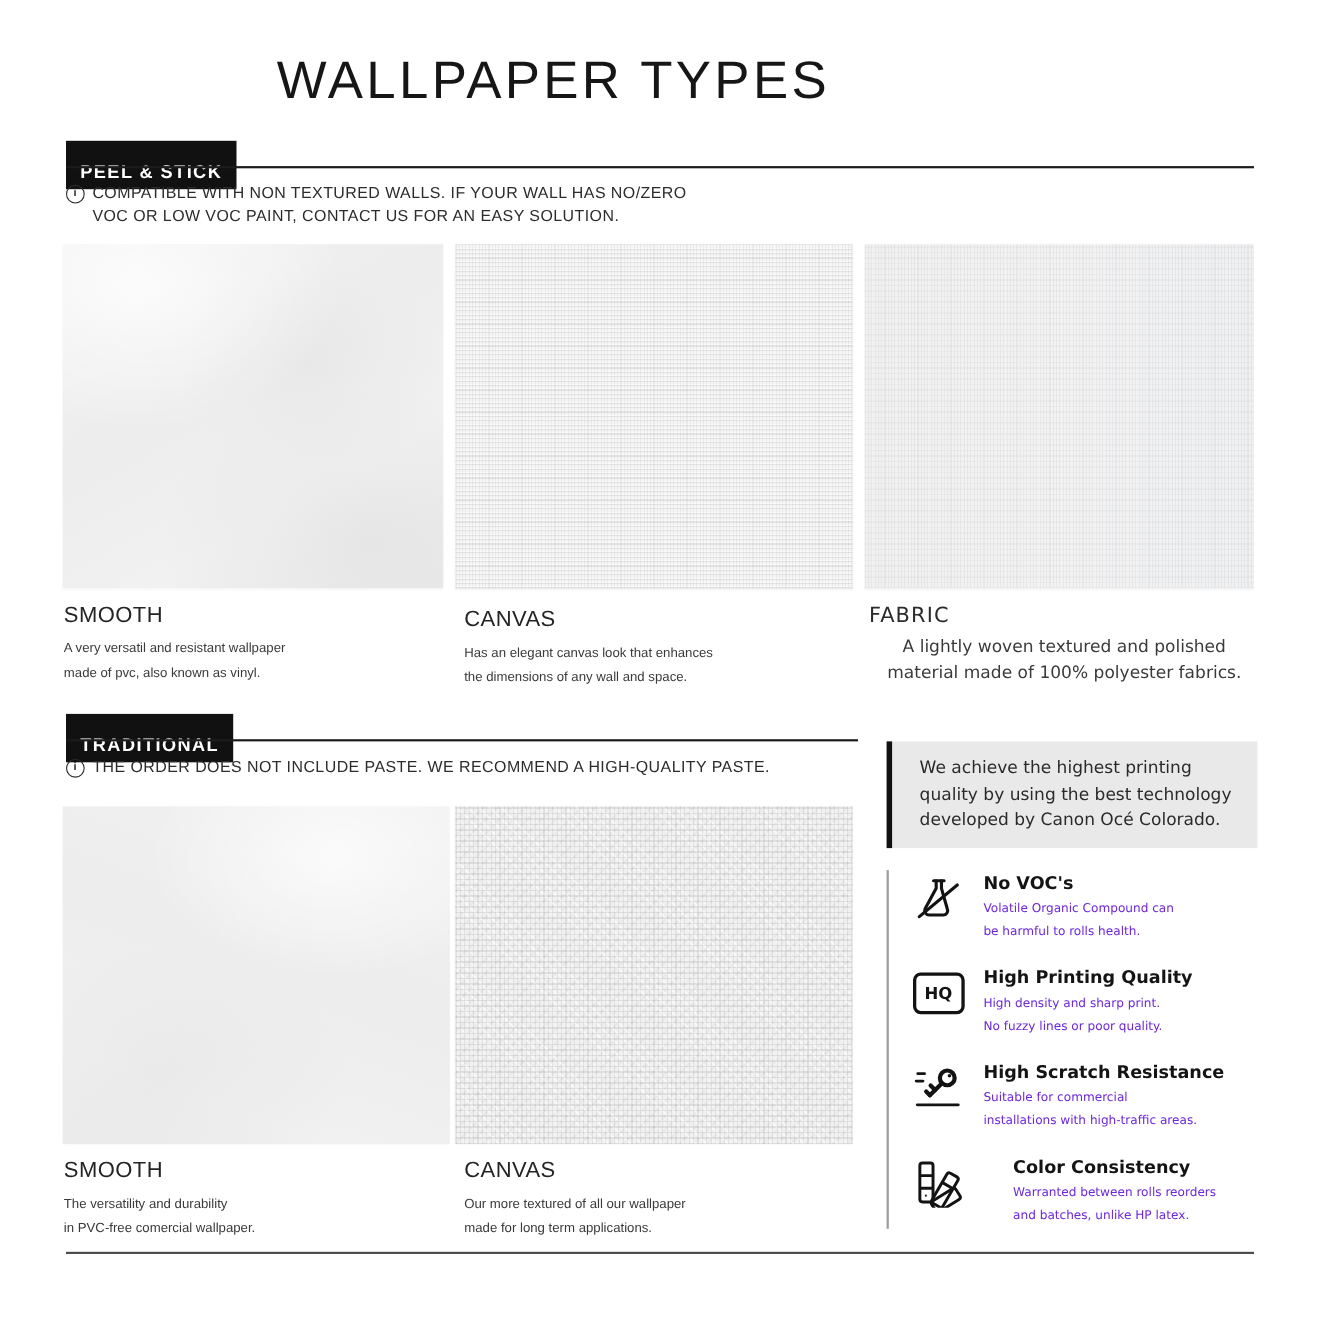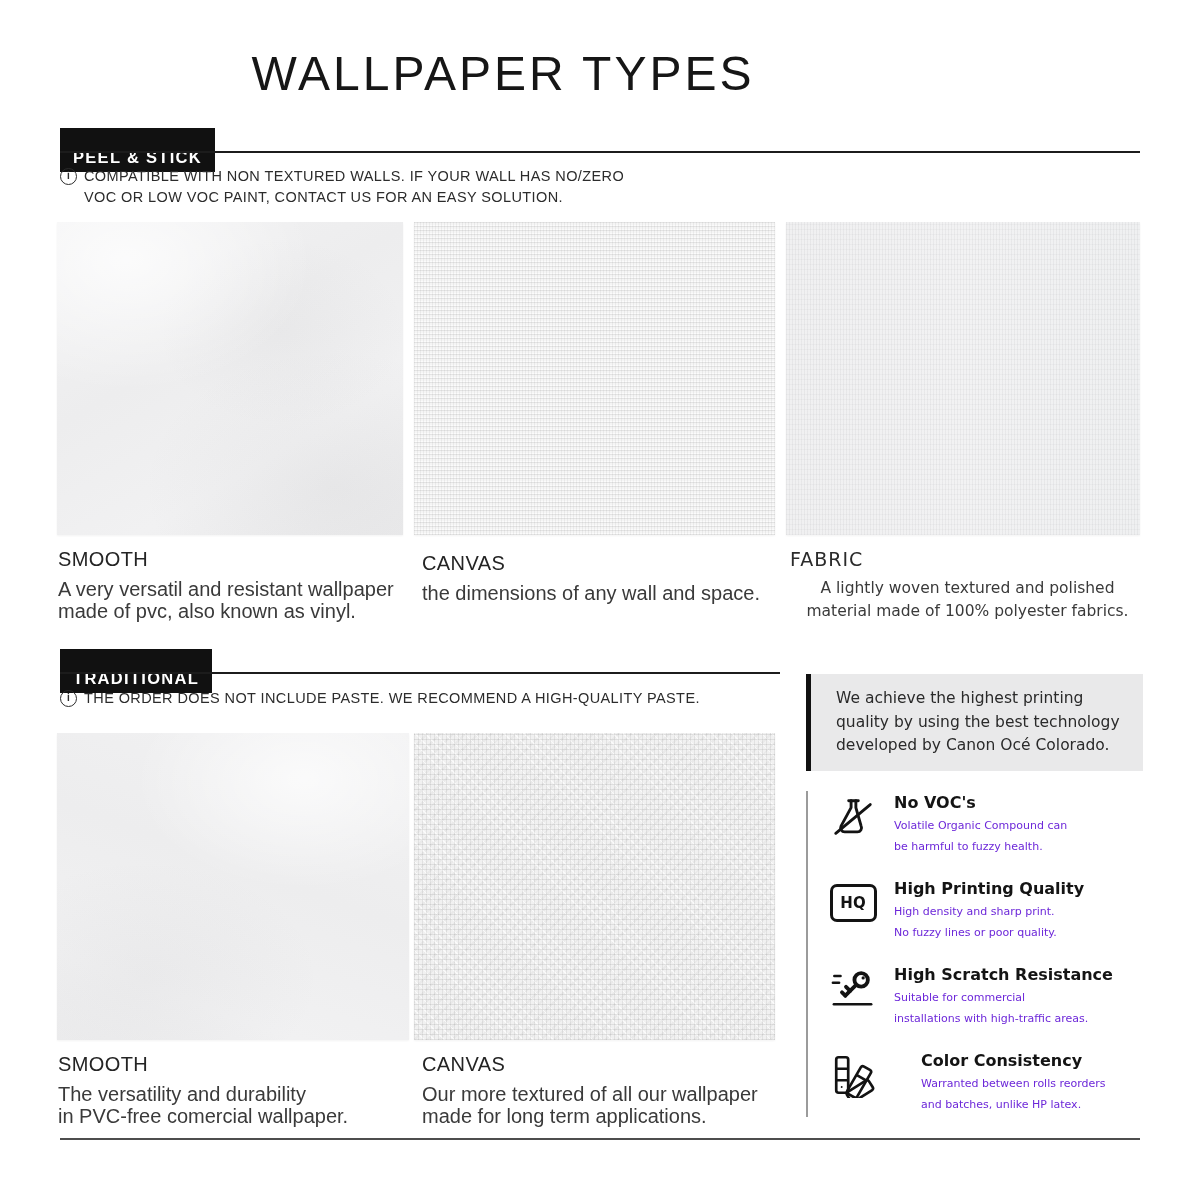--- a/index.html
+++ b/index.html
@@ -43,21 +43,21 @@
     linear-gradient(200deg,#f2f2f3 0%,#ededee 45%,#f1f1f2 80%,#ededee 100%);}
   .tex-burlap{background:
     repeating-linear-gradient(0deg, rgba(100,100,100,.13) 0 1px, rgba(0,0,0,0) 1px 5px),
     repeating-linear-gradient(90deg, rgba(100,100,100,.11) 0 1px, rgba(0,0,0,0) 1px 4px),
     repeating-linear-gradient(45deg, rgba(255,255,255,.65) 0 1px, rgba(0,0,0,0) 1px 7px),
     repeating-linear-gradient(135deg, rgba(100,100,100,.05) 0 2px, rgba(0,0,0,0) 2px 9px),
     #f1f1f1;}
 
   
   .cap-name{font-size:20px;font-weight:500;letter-spacing:.4px;color:#242424;}
-  .cap-desc{margin-top:7px;font-size:20px;line-height:22px;color:#3a3a3a;}
+  .cap-desc{margin-top:7px;font-size:12px;line-height:22px;color:#3a3a3a;}
   .round .cap-name{font-family:"DejaVu Sans",sans-serif;font-size:19px;letter-spacing:1px;color:#2b2b2b;}
   .round .cap-desc{font-family:"DejaVu Sans",sans-serif;font-size:15.5px;line-height:23px;text-align:center;}
 
   
   .quote-box{left:806px;top:674px;width:337px;height:97px;box-sizing:border-box;
     background:#e9e9ea;border-left:5px solid #111;padding:13px 10px 0 25px;
     font-family:"DejaVu Sans",sans-serif;font-size:15.5px;line-height:23.5px;color:#2a2a2a;}
   .v-rule{left:806px;top:791px;width:2px;height:326px;background:#9b9b9b;}
   .feature{left:806px;width:345px;display:flex;gap:17px;padding-left:23px;box-sizing:border-box;}
   .feat-icon{width:48px;height:48px;flex:none;display:flex;align-items:center;justify-content:center;}
@@ -94,20 +94,21 @@
   <div class="abs" style="left:58px;top:548px;width:350px;">
     <div class="cap-name">SMOOTH</div>
     <div class="cap-desc">
       <div>A very versatil and resistant wallpaper</div>
       <div>made of pvc, also known as vinyl.</div>
     </div>
   </div>
   <div class="abs" style="left:422px;top:552px;width:360px;">
     <div class="cap-name">CANVAS</div>
     <div class="cap-desc">
+      <div>Has an elegant canvas look that enhances</div>
       <div>the dimensions of any wall and space.</div>
     </div>
   </div>
   <div class="abs round" style="left:790px;top:548px;width:355px;">
     <div class="cap-name">FABRIC</div>
     <div class="cap-desc">
       <div>A lightly woven textured and polished</div>
       <div>material made of 100% polyester fabrics.</div>
     </div>
   </div>
@@ -155,21 +156,21 @@
       <svg width="46" height="46" viewBox="0 0 48 48" fill="none" stroke="#131313" stroke-width="3" stroke-linecap="round" stroke-linejoin="round">
         <path d="M19.5 7h10"></path>
         <path d="M22 7v7.2L11.5 33.5a4.2 4.2 0 0 0 3.8 6h13.4a4.2 4.2 0 0 0 3.8-6L27 14.2V7"></path>
         <path d="M6 41L42 11"></path>
       </svg>
     </div>
     <div>
       <div class="feat-title">No VOC's</div>
       <div class="feat-desc">
         <div>Volatile Organic Compound can</div>
-        <div>be harmful to fuzzy health.</div>
+        <div>be harmful to rolls health.</div>
       </div>
     </div>
   </div>
 
   <div class="abs feature" style="top:879px;">
     <div class="feat-icon">
       <div class="hq-badge">HQ</div>
     </div>
     <div>
       <div class="feat-title">High Printing Quality</div>

